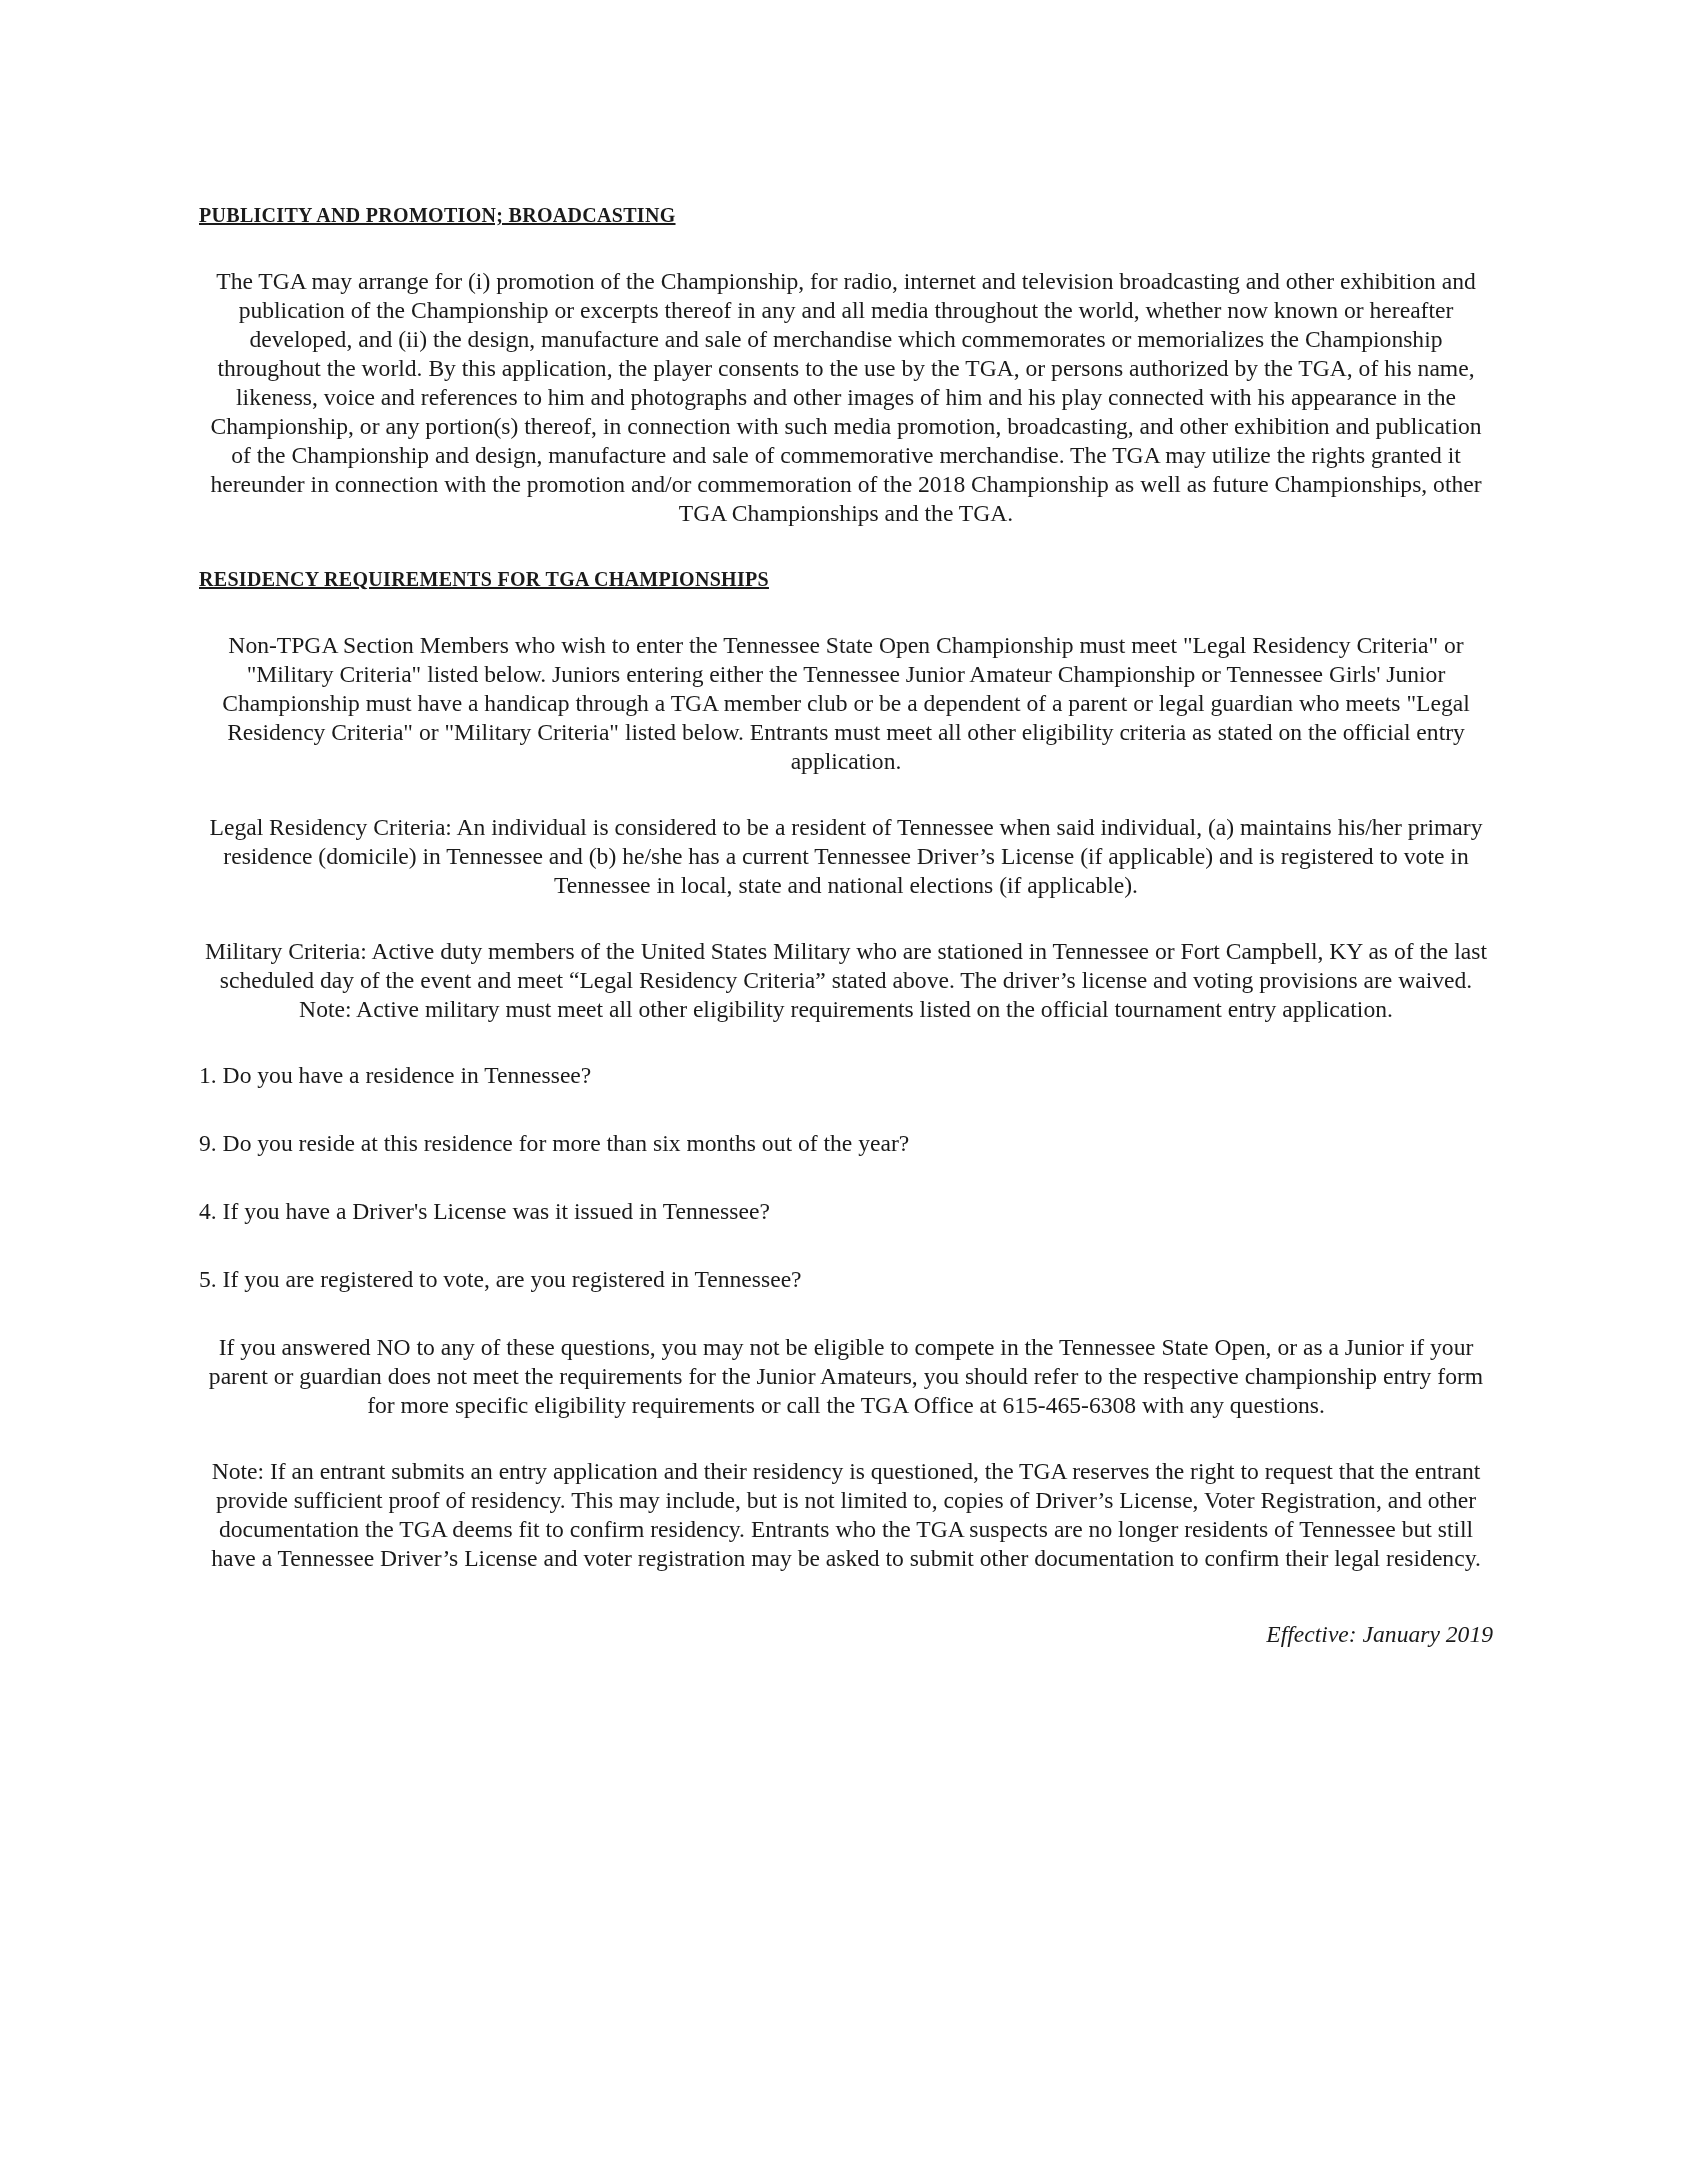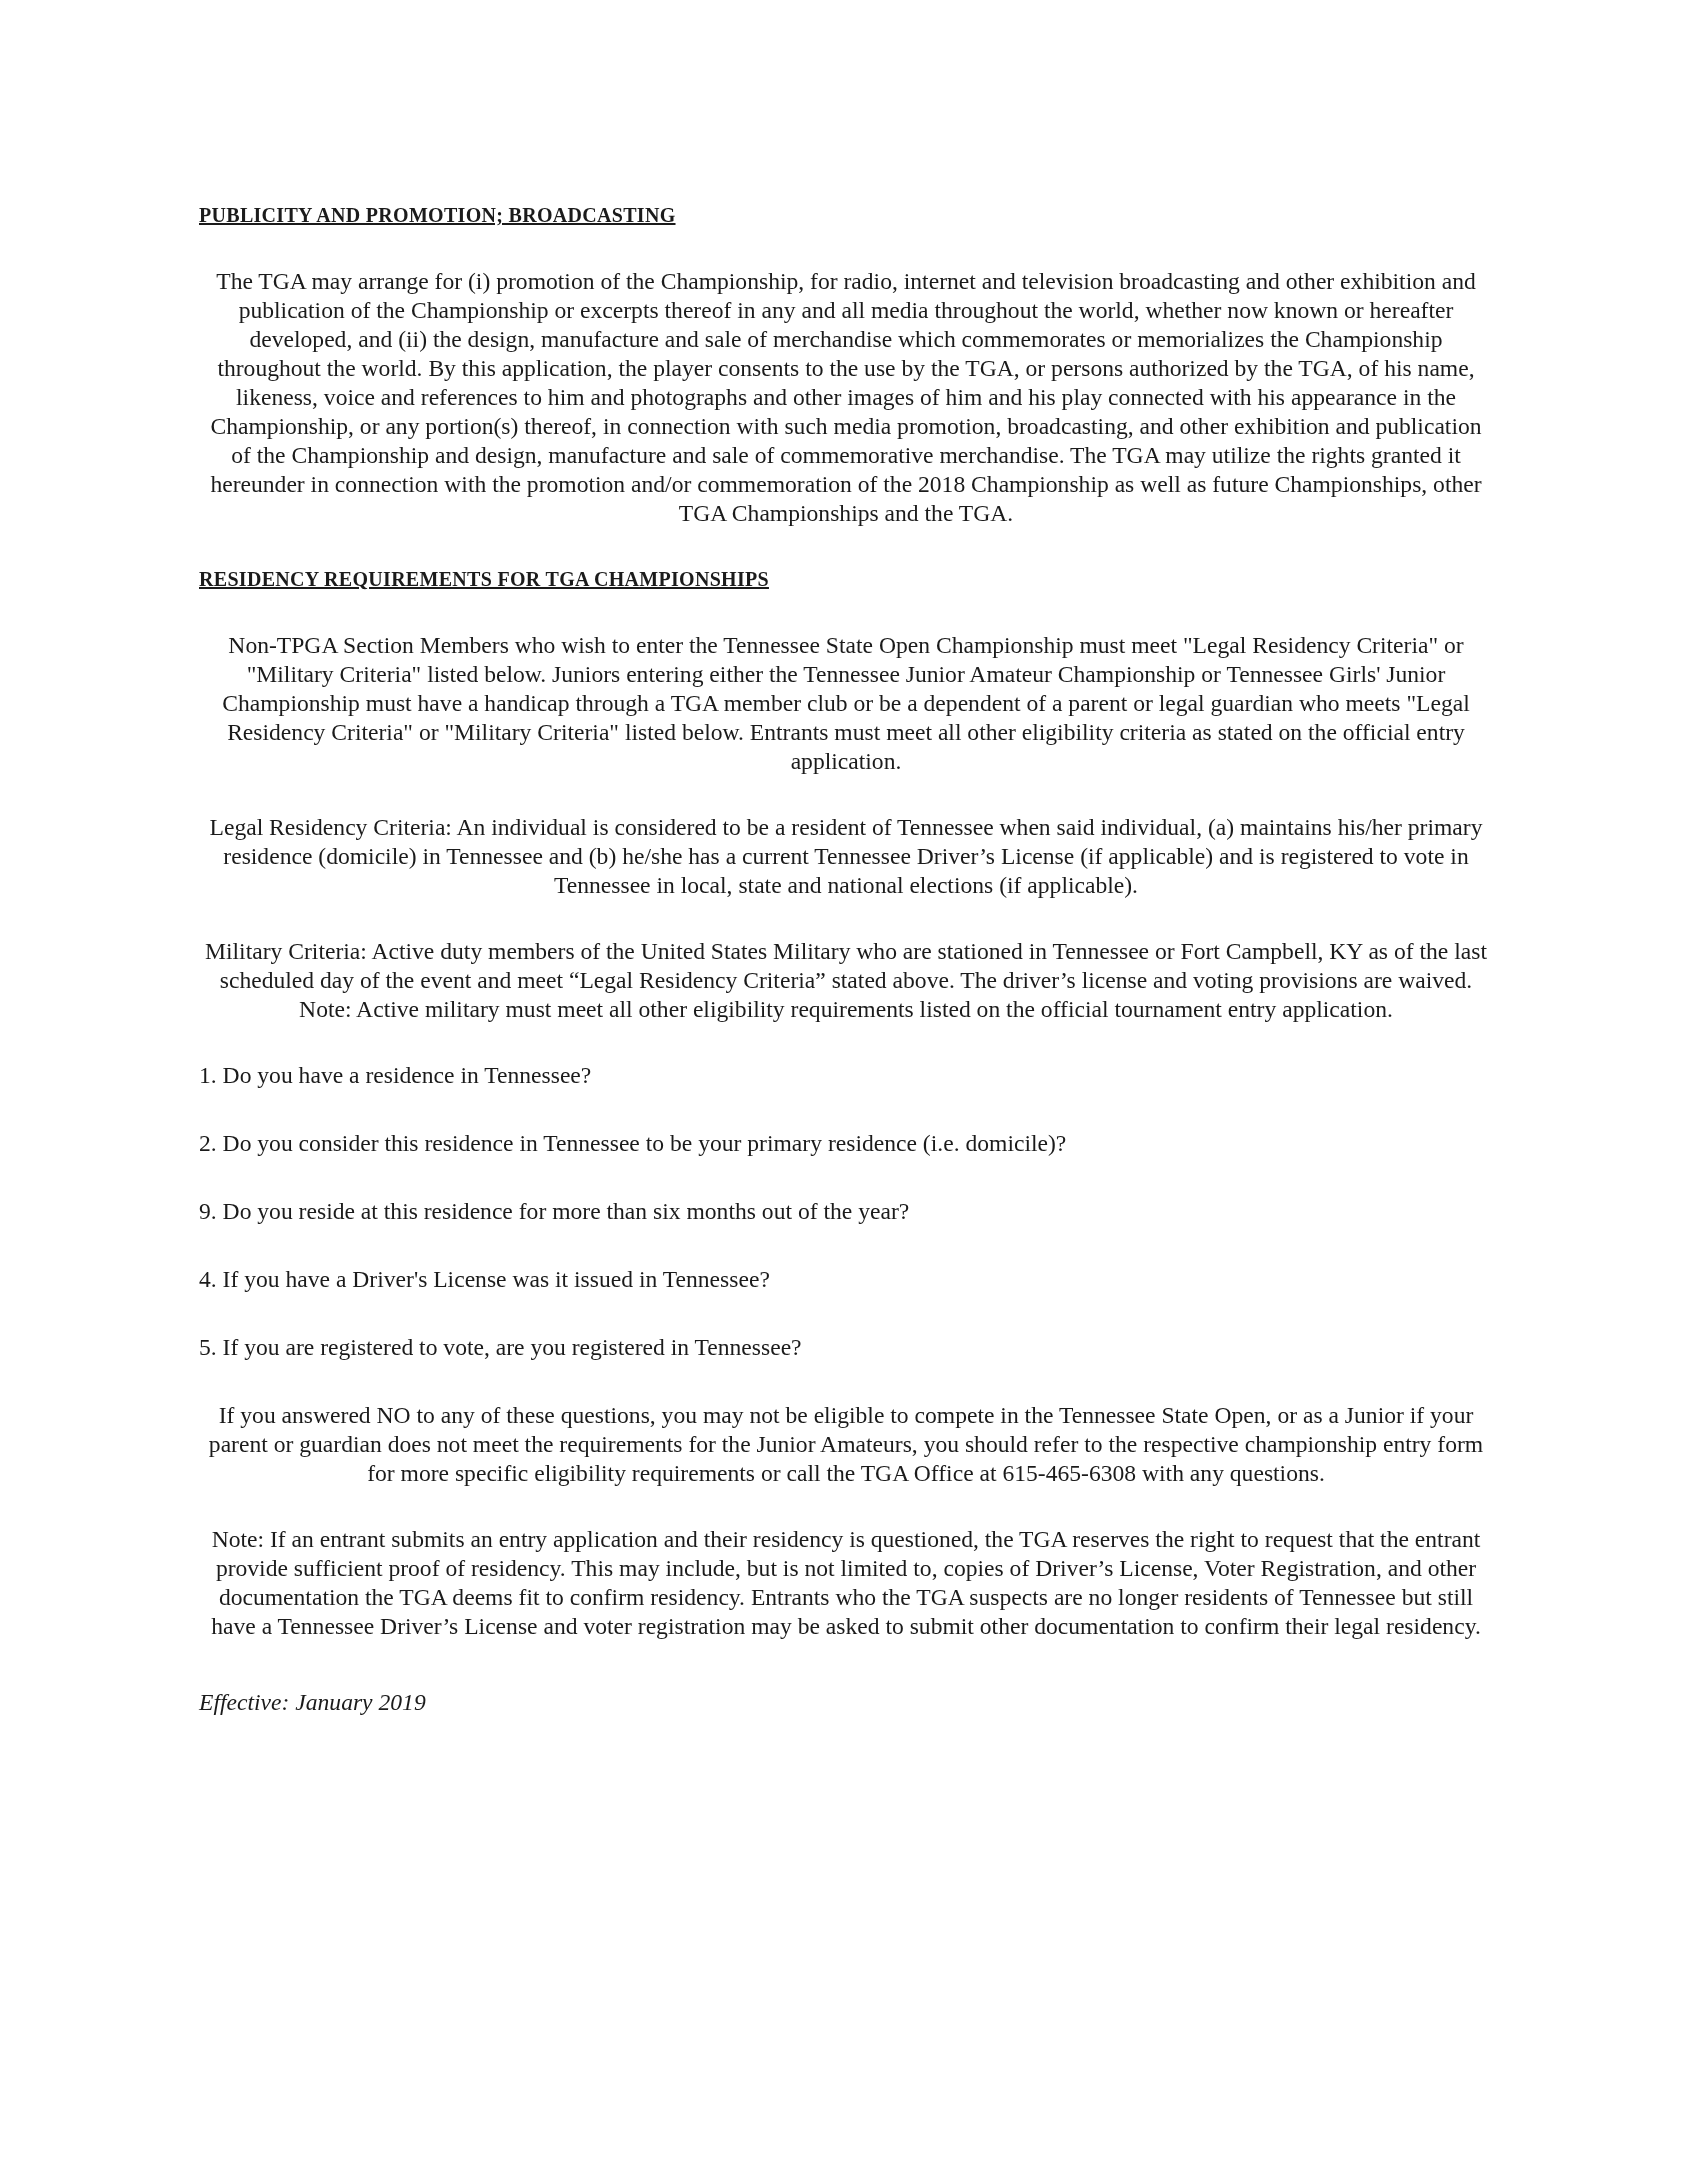--- a/index.html
+++ b/index.html
@@ -34,20 +34,21 @@
     .doc-question {
       font-size: 23.6px;
       line-height: 29px;
       margin: 0 0 39px 0;
     }
     .doc-effective {
       font-size: 23.6px;
       line-height: 29px;
       font-style: italic;
       margin-top: 47px;
+      text-align: right;
     }
   </style>
 </head>
 <body>
 
 <div class="page">
 
   <h2 class="doc-heading">PUBLICITY AND PROMOTION; BROADCASTING</h2>
 
   <p class="doc-para">The TGA may arrange for (i) promotion of the Championship, for radio, internet and television broadcasting and other exhibition and publication of the Championship or excerpts thereof in any and all media throughout the world, whether now known or hereafter developed, and (ii) the design, manufacture and sale of merchandise which commemorates or memorializes the Championship throughout the world. By this application, the player consents to the use by the TGA, or persons authorized by the TGA, of his name, likeness, voice and references to him and photographs and other images of him and his play connected with his appearance in the Championship, or any portion(s) thereof, in connection with such media promotion, broadcasting, and other exhibition and publication of the Championship and design, manufacture and sale of commemorative merchandise. The TGA may utilize the rights granted it hereunder in connection with the promotion and/or commemoration of the 2018 Championship as well as future Championships, other TGA Championships and the TGA.</p>
@@ -56,21 +57,20 @@
 
   <p class="doc-para">Non-TPGA Section Members who wish to enter the Tennessee State Open Championship must meet "Legal Residency Criteria" or "Military Criteria" listed below. Juniors entering either the Tennessee Junior Amateur Championship or Tennessee Girls' Junior Championship must have a handicap through a TGA member club or be a dependent of a parent or legal guardian who meets "Legal Residency Criteria" or "Military Criteria" listed below. Entrants must meet all other eligibility criteria as stated on the official entry application.</p>
 
   <p class="doc-para">Legal Residency Criteria: An individual is considered to be a resident of Tennessee when said individual, (a) maintains his/her primary residence (domicile) in Tennessee and (b) he/she has a current Tennessee Driver’s License (if applicable) and is registered to vote in Tennessee in local, state and national elections (if applicable).</p>
 
   <p class="doc-para">Military Criteria: Active duty members of the United States Military who are stationed in Tennessee or Fort Campbell, KY as of the last scheduled day of the event and meet “Legal Residency Criteria” stated above. The driver’s license and voting provisions are waived. Note: Active military must meet all other eligibility requirements listed on the official tournament entry application.</p>
 
 
   <p class="doc-question">1. Do you have a residence in Tennessee?</p>
 
-  <p class="doc-question">2. Do you consider this residence in Tennessee to be your primary residence (i.e. domicile)?</p>
 
   <p class="doc-question">9. Do you reside at this residence for more than six months out of the year?</p>
 
   <p class="doc-question">4. If you have a Driver's License was it issued in Tennessee?</p>
 
   <p class="doc-question">5. If you are registered to vote, are you registered in Tennessee?</p>
 
   <p class="doc-para">If you answered NO to any of these questions, you may not be eligible to compete in the Tennessee State Open, or as a Junior if your parent or guardian does not meet the requirements for the Junior Amateurs, you should refer to the respective championship entry form for more specific eligibility requirements or call the TGA Office at 615-465-6308 with any questions.</p>
 
   <p class="doc-para">Note: If an entrant submits an entry application and their residency is questioned, the TGA reserves the right to request that the entrant provide sufficient proof of residency. This may include, but is not limited to, copies of Driver’s License, Voter Registration, and other documentation the TGA deems fit to confirm residency. Entrants who the TGA suspects are no longer residents of Tennessee but still have a Tennessee Driver’s License and voter registration may be asked to submit other documentation to confirm their legal residency.</p>

